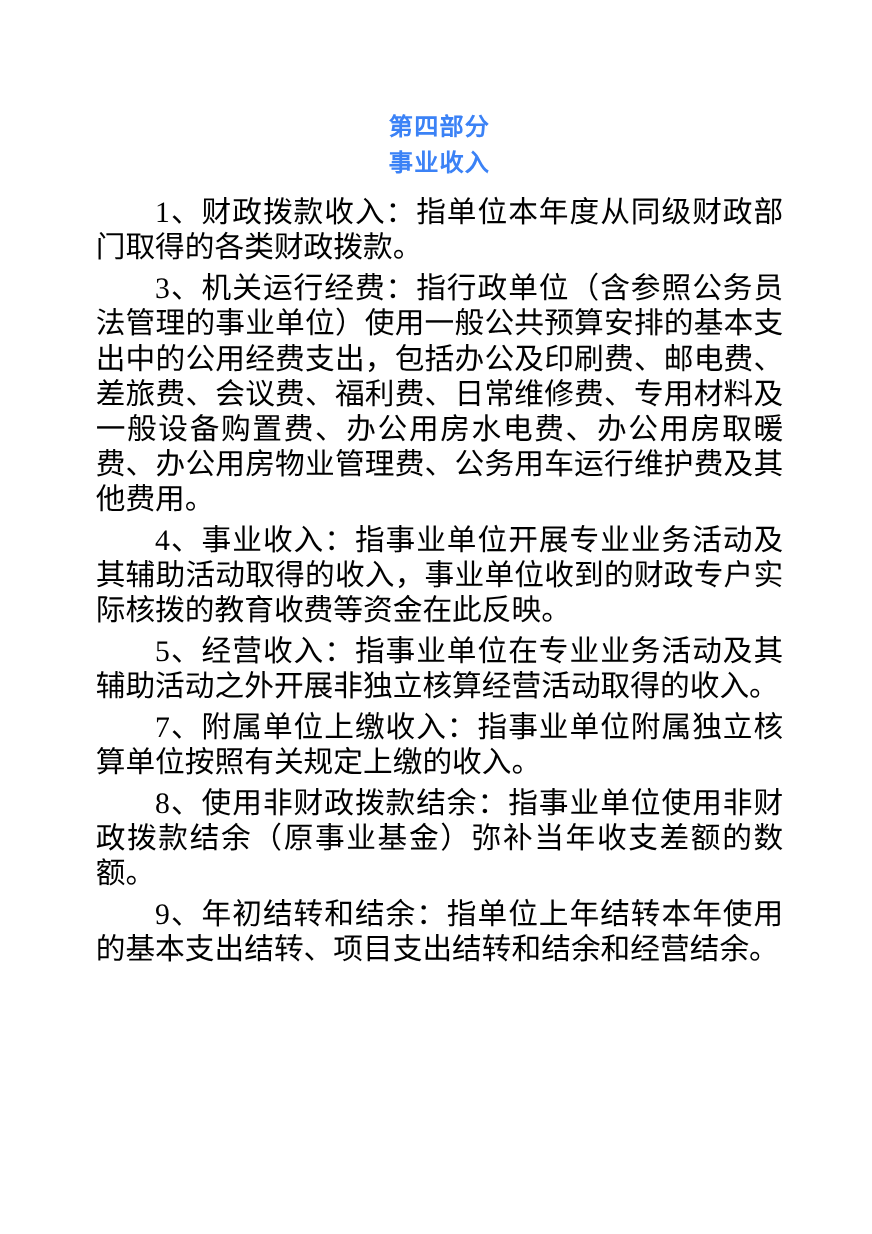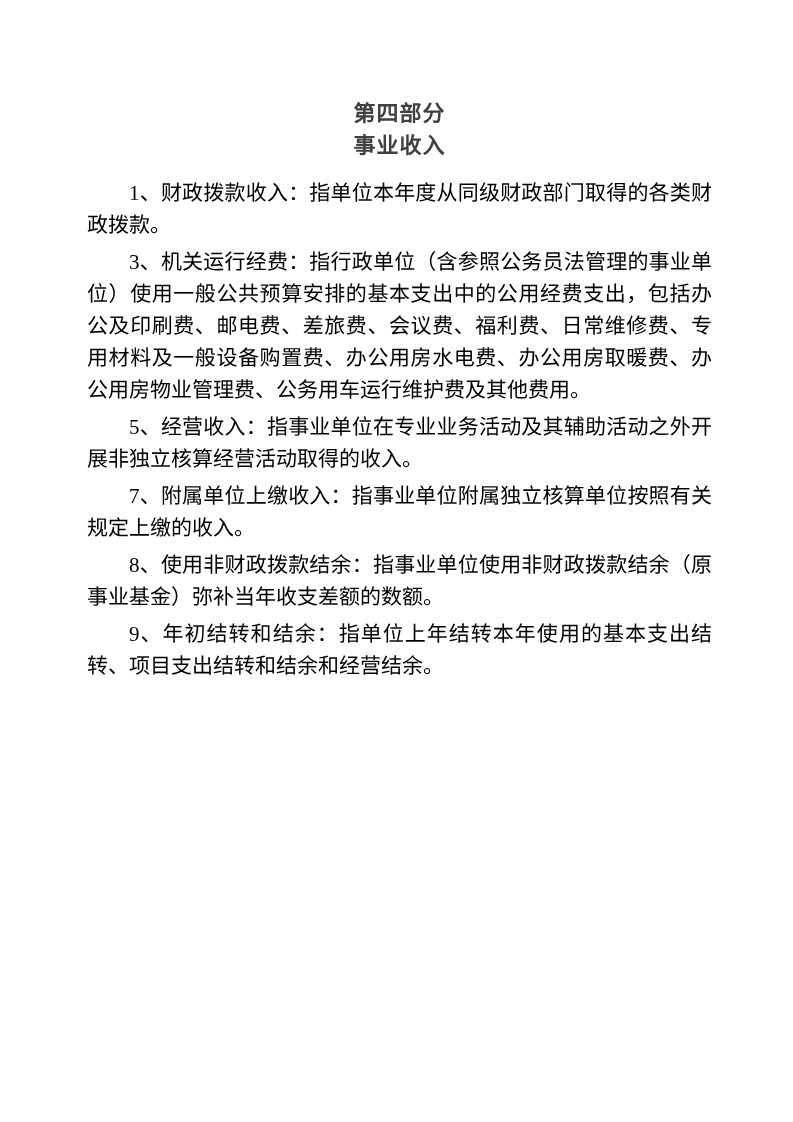--- a/index.html
+++ b/index.html
@@ -13,50 +13,51 @@
     width: 793px;
     height: 1122px;
     margin: 0 auto;
     background: #ffffff;
     box-sizing: border-box;
     padding: 100px 81px 0 87px;
     overflow: hidden;
     color: #000000;
   }
   .doc-title {
-    font-family: Liberation Mono, monospace;
+    font-family: Liberation Sans, sans-serif;
     font-weight: bold;
     font-size: 22px;
     line-height: 32px;
     text-align: center;
     letter-spacing: 1px;
     margin: 0;
-    color: #404040;
+    color: #3b82f6;
   }
   .doc-body {
     margin-top: 13px;
   }
   .doc-body p {
     font-family: "Liberation Serif", "DejaVu Serif", serif;
-    font-size: 21px;
+    font-size: 27px;
     line-height: 32px;
     text-align: justify;
     text-indent: 2em;
     margin: 0 0 5px 0;
     color: #000000;
   }
 </style>
 </head>
 <body>
 
 <div class="page">
   <h1 class="doc-title">第四部分</h1>
   <h2 class="doc-title">事业收入</h2>
 
   <div class="doc-body">
     <p>1、财政拨款收入：指单位本年度从同级财政部门取得的各类财政拨款。</p>
     <p>3、机关运行经费：指行政单位（含参照公务员法管理的事业单位）使用一般公共预算安排的基本支出中的公用经费支出，包括办公及印刷费、邮电费、差旅费、会议费、福利费、日常维修费、专用材料及一般设备购置费、办公用房水电费、办公用房取暖费、办公用房物业管理费、公务用车运行维护费及其他费用。</p>
+    <p>4、事业收入：指事业单位开展专业业务活动及其辅助活动取得的收入，事业单位收到的财政专户实际核拨的教育收费等资金在此反映。</p>
     <p>5、经营收入：指事业单位在专业业务活动及其辅助活动之外开展非独立核算经营活动取得的收入。</p>
     <p>7、附属单位上缴收入：指事业单位附属独立核算单位按照有关规定上缴的收入。</p>
     <p>8、使用非财政拨款结余：指事业单位使用非财政拨款结余（原事业基金）弥补当年收支差额的数额。</p>
     <p>9、年初结转和结余：指单位上年结转本年使用的基本支出结转、项目支出结转和结余和经营结余。</p>
   </div>
 </div>
 
 </body></html>

